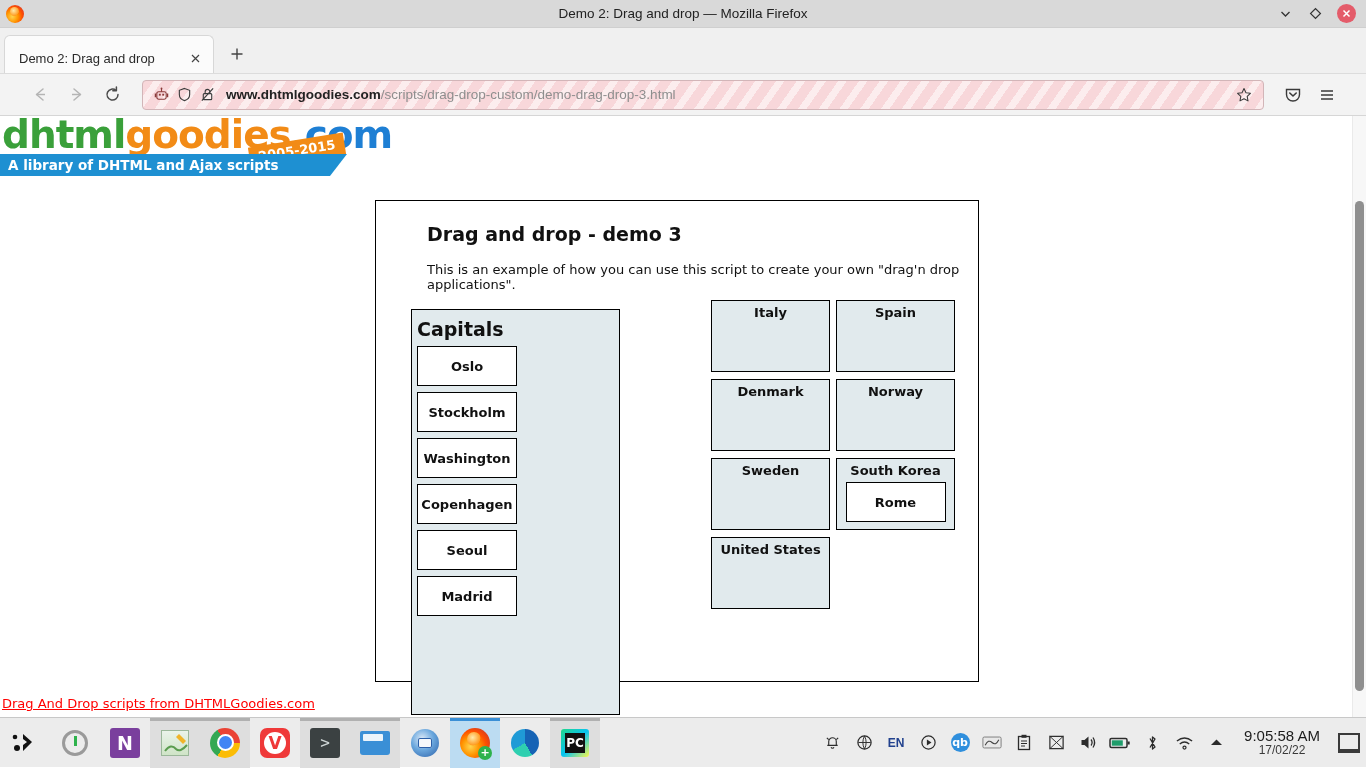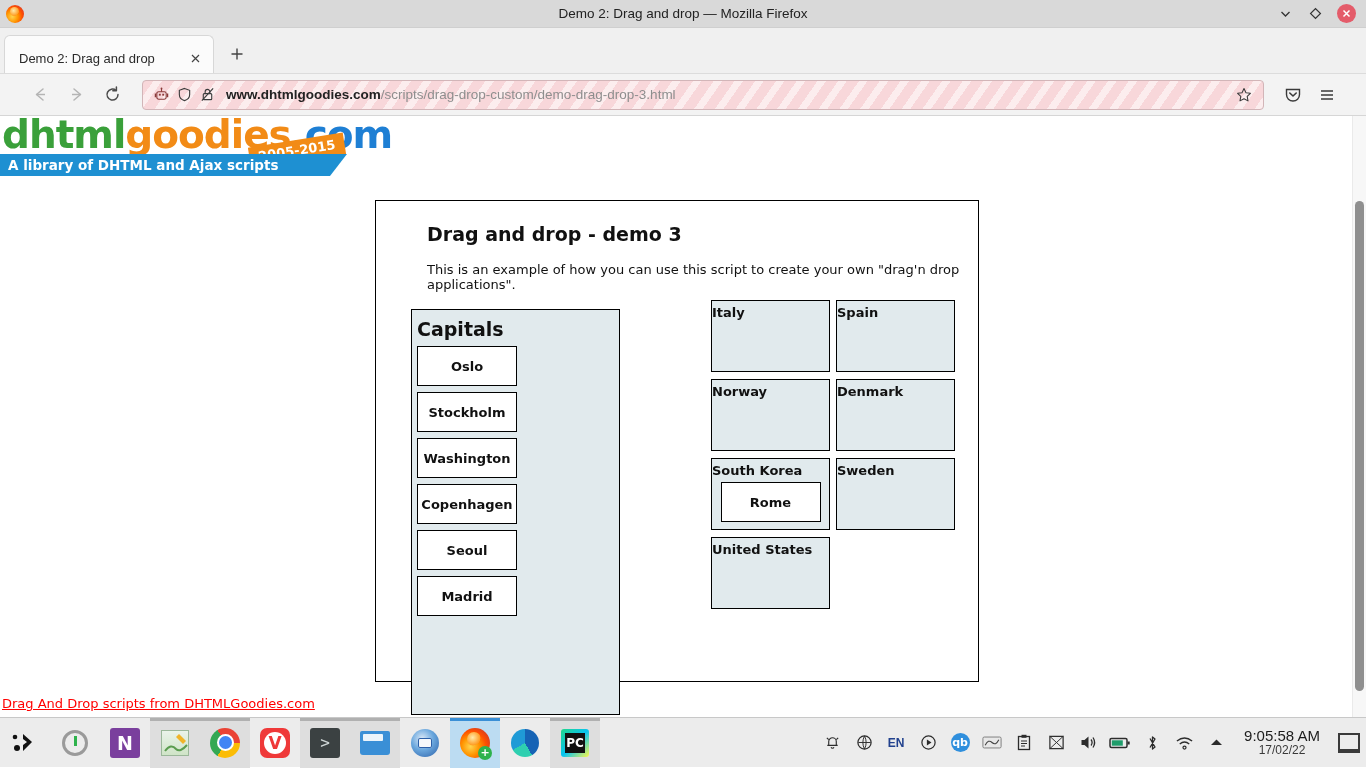--- a/index.html
+++ b/index.html
@@ -206,20 +206,21 @@
     width: 250px;
   }
   .target-row { display: flex; }
   .target-box {
     width: 121px; height: 72px;
     background: #e1eaed; border: 1px solid #000;
     margin: 0 6px 7px 0;
     padding-top: 4px;
     font-size: 13px; font-weight: 700; color: #111;
     font-family: "DejaVu Sans", sans-serif;
+    text-align: center;
     position: relative;
   }
   .target-box .dropped {
     width: 100px; height: 40px; margin: 4px auto 0 auto;
     background: #fff; border: 1px solid #000;
     display: flex; align-items: center; justify-content: center;
     font-size: 13px; font-weight: 700; color: #111;
     cursor: move;
   }
   .target-box.empty-slot { visibility: hidden; }
@@ -445,33 +446,33 @@
           <div class="target-row">
             <div class="target-box">
               <span>Italy</span>
             </div>
             <div class="target-box">
               <span>Spain</span>
             </div>
           </div>
           <div class="target-row">
             <div class="target-box">
-              <span>Norway</span>
+              <span>Denmark</span>
             </div>
             <div class="target-box">
-              <span>Denmark</span>
+              <span>Norway</span>
             </div>
           </div>
           <div class="target-row">
             <div class="target-box">
+              <span>Sweden</span>
+            </div>
+            <div class="target-box">
               <span>South Korea</span>
               <div class="dropped">Rome</div>
-            </div>
-            <div class="target-box">
-              <span>Sweden</span>
             </div>
           </div>
           <div class="target-row">
             <div class="target-box">
               <span>United States</span>
             </div>
             <div class="target-box empty-slot"></div>
           </div>
         </div>
       </div>

